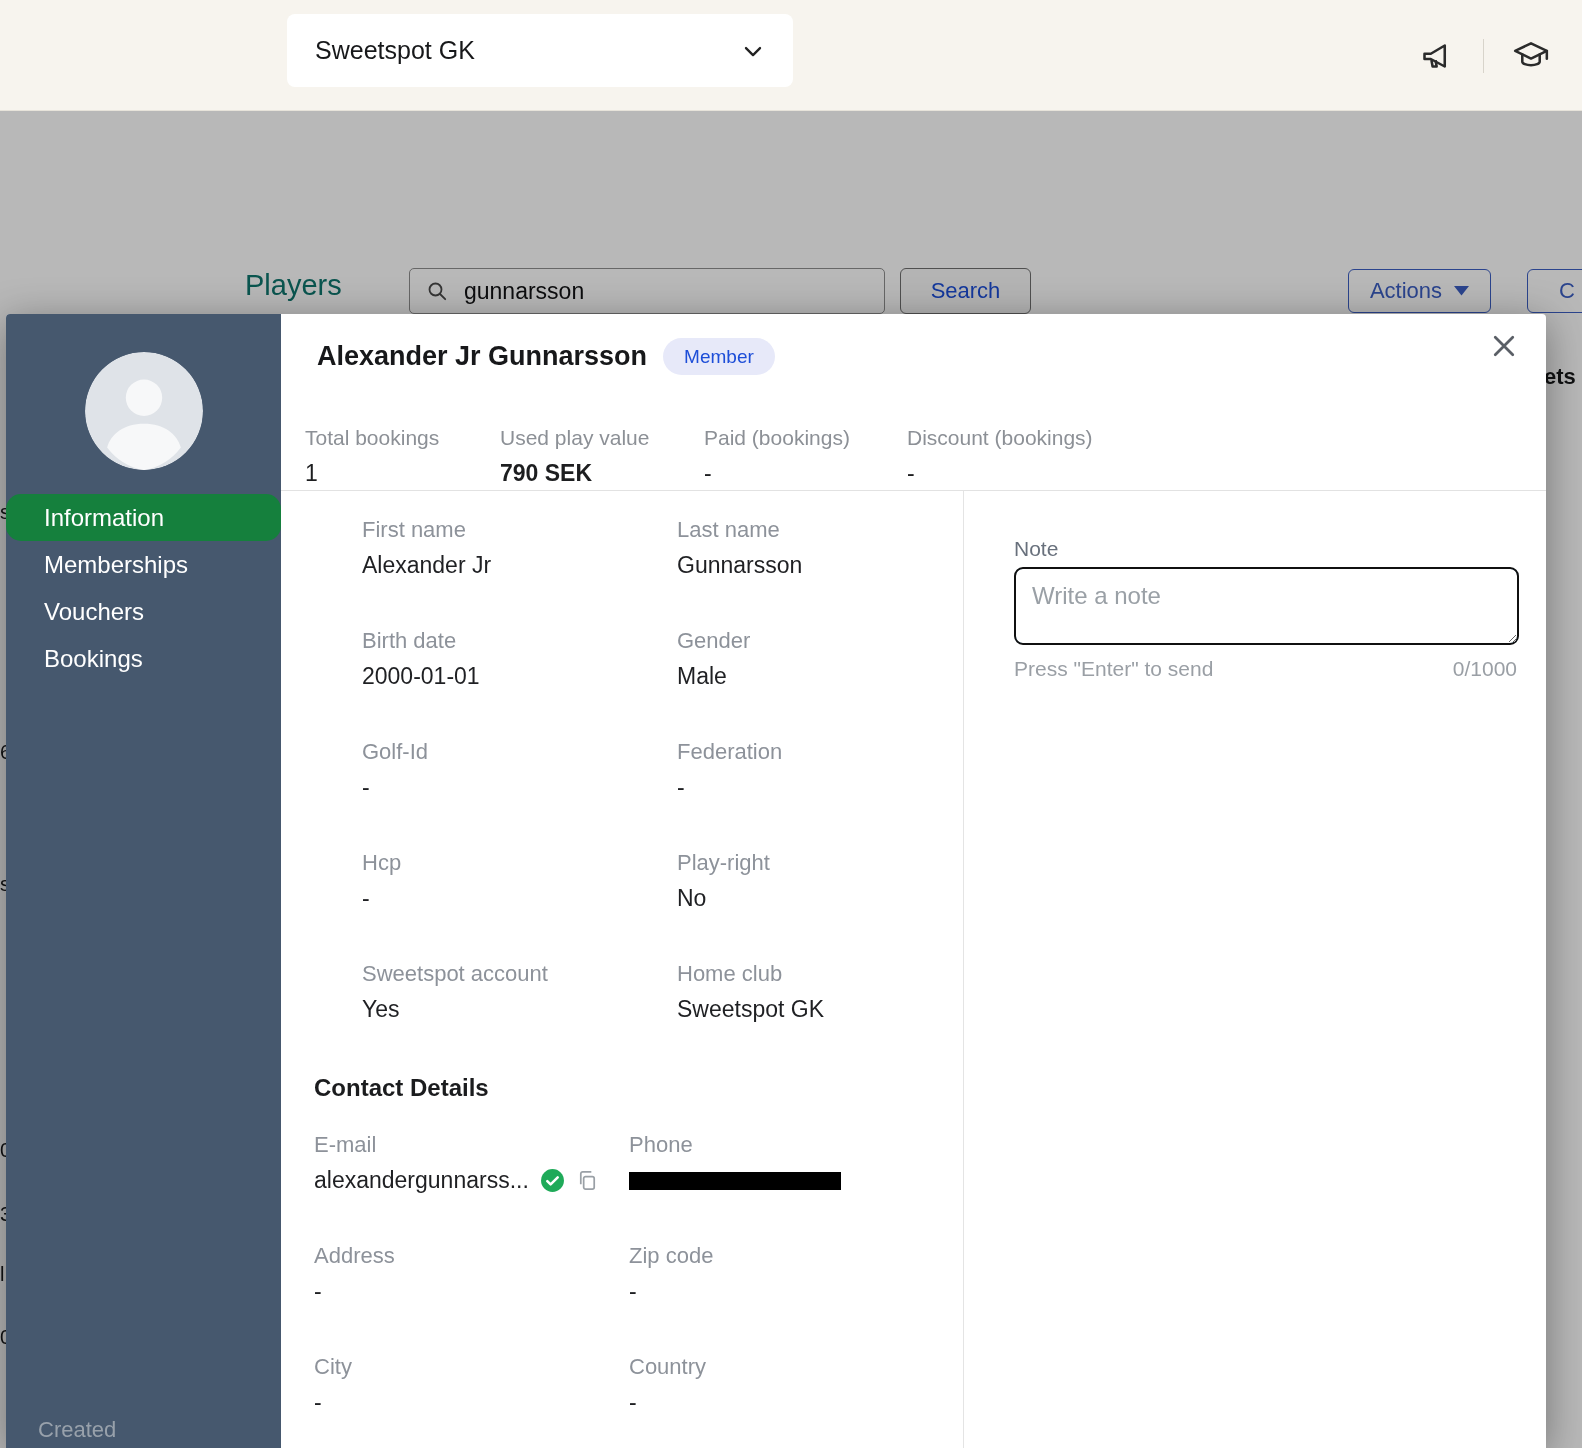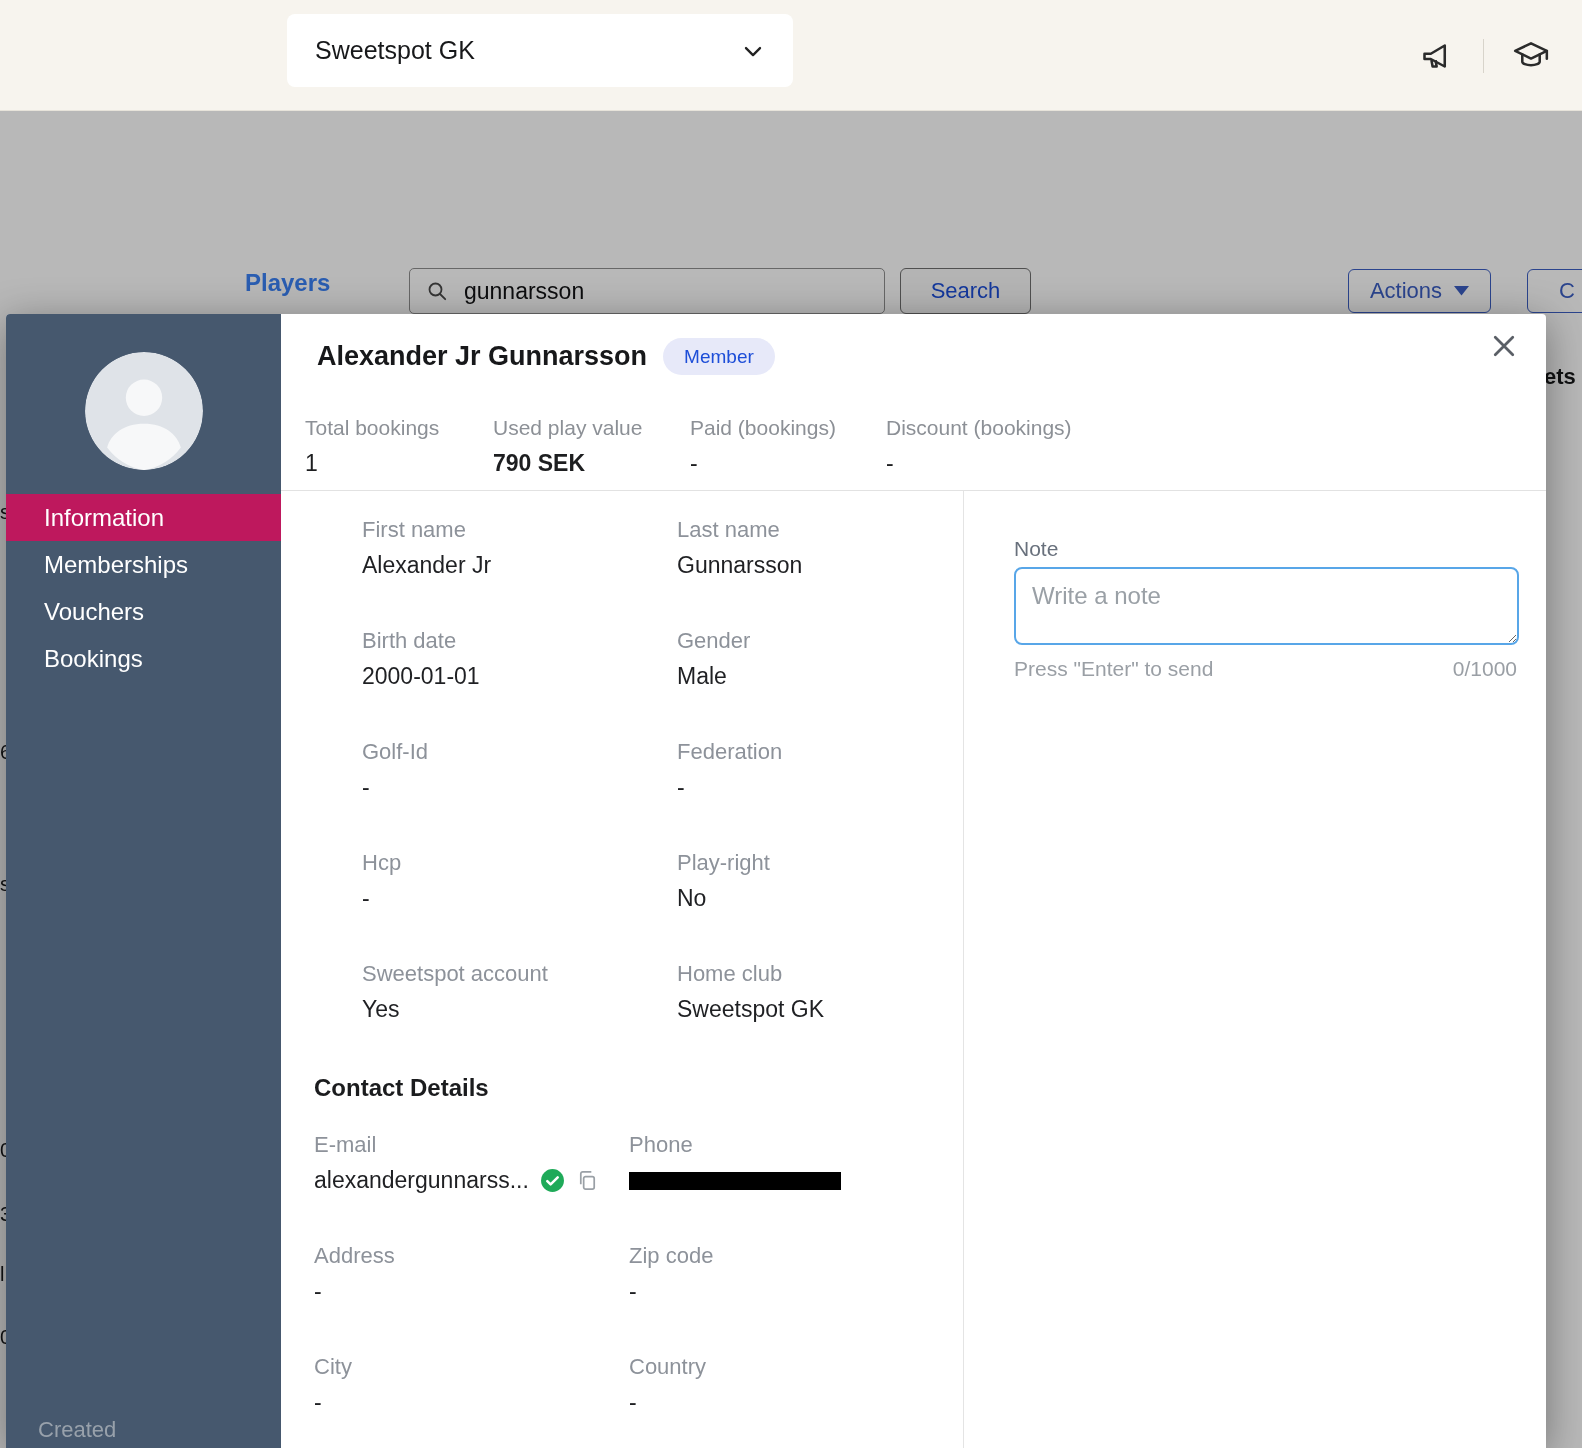--- a/index.html
+++ b/index.html
@@ -8,21 +8,21 @@
 
   
   .topbar { position:absolute; left:0; top:0; width:100%; height:111px; background:#f7f4ee; border-bottom:1px solid #e7e3da; z-index:6; }
   .club-select { position:absolute; left:287px; top:14px; width:506px; height:73px; background:#fff; border-radius:8px; display:flex; align-items:center; justify-content:space-between; padding:0 26px 0 28px; cursor:pointer; }
   .club-select span { font-size:25px; color:#17181a; }
   .topbar-icons { position:absolute; right:24px; top:0; height:111px; display:flex; align-items:center; gap:20px; }
   .topbar-divider { width:1px; height:34px; background:#d8d4cb; }
 
   
   .page { position:absolute; left:0; top:111px; right:0; bottom:0; background:#fff; z-index:1; }
-  .page-title { position:absolute; left:245px; top:158px; font-size:24px; font-weight:bold; color:#3b82f6; }
+  .page-title { position:absolute; left:245px; top:158px; font-size:29px; font-weight:normal; color:#0f766e; }
   .search-wrap { position:absolute; left:409px; top:157px; width:476px; height:46px; }
   .search-wrap svg { position:absolute; left:16px; top:11px; }
   .search-input { width:100%; height:100%; border:1px solid #8f8f8f; border-radius:5px; background:#fff; padding:0 14px 0 54px; font-size:23px; color:#121315; font-family:inherit; }
   .btn { border-radius:6px; font-family:inherit; cursor:pointer; }
   .search-btn { position:absolute; left:900px; top:157px; width:131px; height:46px; background:#fafafa; border:1px solid #6f6f6f; font-size:22px; color:#1d4ed8; }
   .actions-btn { position:absolute; left:1348px; top:158px; width:143px; height:44px; background:#fff; border:1px solid #3c5fc4; color:#3c5fc4; font-size:22px; display:flex; align-items:center; justify-content:center; gap:12px; }
   .create-btn { position:absolute; left:1527px; top:158px; width:130px; height:44px; background:#fff; border:1px solid #3c5fc4; color:#3c5fc4; font-size:22px; text-align:left; padding-left:31px; }
   .thead-checkbox { position:absolute; left:226px; top:256px; width:23px; height:23px; border:2px solid #9fa3c0; border-radius:4px; background:#fff; cursor:pointer; }
   .th { position:absolute; top:253px; font-size:22px; font-weight:bold; color:#17181a; display:flex; align-items:center; gap:12px; }
   .edge-strip { position:absolute; left:0; top:200px; width:6px; bottom:0; overflow:hidden; }
@@ -30,27 +30,27 @@
 
   
   .backdrop { position:absolute; left:0; top:111px; right:0; bottom:0; background:rgba(0,0,0,0.28); z-index:5; }
 
   
   .drawer { position:absolute; left:6px; top:314px; width:1540px; height:1134px; background:#fff; z-index:10; display:flex; border-radius:4px 4px 0 0; box-shadow:0 8px 40px rgba(0,0,0,0.38); }
   .drawer-sidebar { width:275px; background:#46586e; border-radius:4px 0 0 0; position:relative; flex:none; }
   .avatar { position:absolute; left:79px; top:38px; width:118px; height:118px; border-radius:50%; overflow:hidden; }
   .side-nav { position:absolute; left:0; right:0; top:180px; }
   .side-item { height:47px; line-height:47px; padding-left:38px; font-size:24px; color:#fff; cursor:pointer; }
-  .side-item.active { background:#be185d; }
+  .side-item.active { background:#15803d;border-radius:15px; }
   .drawer-main { flex:1; position:relative; }
   .player-header { position:absolute; left:36px; top:24px; display:flex; align-items:center; gap:16px; }
   .player-name { font-size:27px; font-weight:bold; color:#17181a; }
   .member-badge { height:37px; line-height:37px; padding:0 21px; border-radius:19px; background:#e7e9f9; color:#1d4ed8; font-size:19px; }
   .close-btn { position:absolute; right:26px; top:17px; width:32px; height:32px; background:none; border:none; cursor:pointer; }
-  .stats { position:absolute; left:24px; top:102px; display:flex; }
+  .stats { position:absolute; left:24px; top:112px; display:flex;gap:7px; }
   .stat { flex:none; }
   .stat:nth-child(1){ width:188px; } .stat:nth-child(2){ width:197px; } .stat:nth-child(3){ width:196px; } .stat:nth-child(4){ width:220px; }
   .stat-label { font-size:21px; color:#8c9096; }
   .stat-value { font-size:23px; color:#1d1e20; margin-top:10px; }
   .stat-value.bold { font-weight:bold; }
   .header-divider { position:absolute; left:0; right:0; top:176px; height:1px; background:#e2e2e2; }
 
   .form-grid { position:absolute; left:33px; top:203px; width:648px; display:grid; grid-template-columns:315px 1fr; row-gap:49px;margin-left:48px; }
   .f-label { font-size:22px; color:#8d929a; }
   .f-value { font-size:23px; color:#1f2023; margin-top:9px; }

